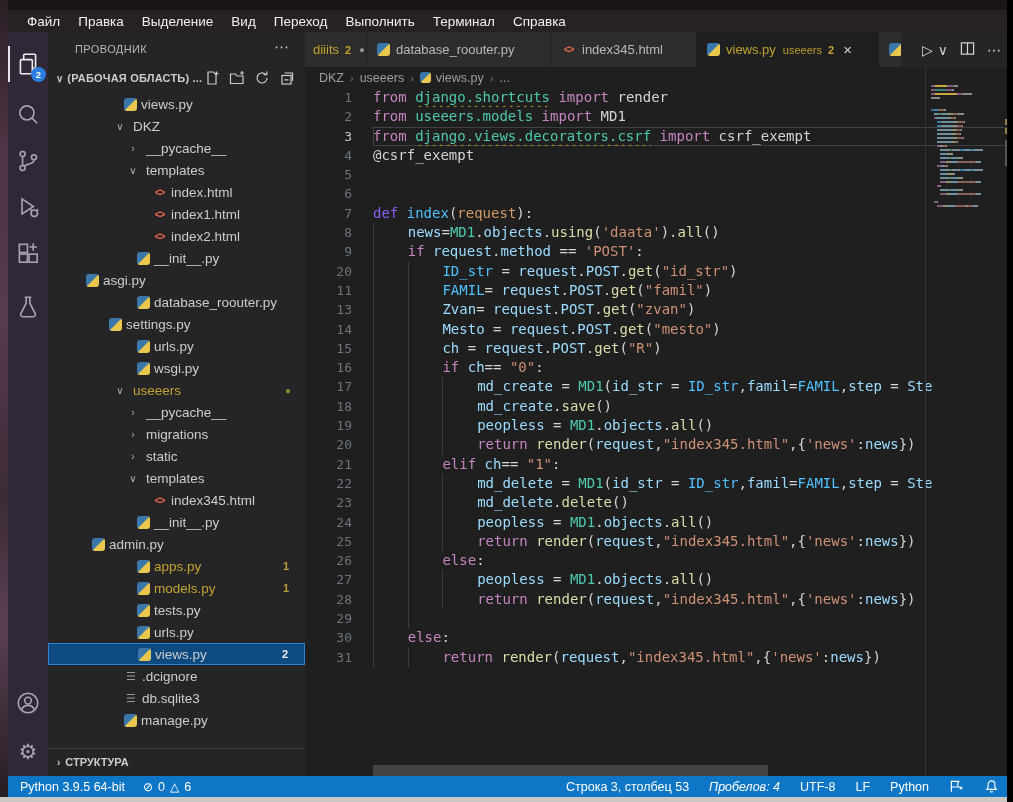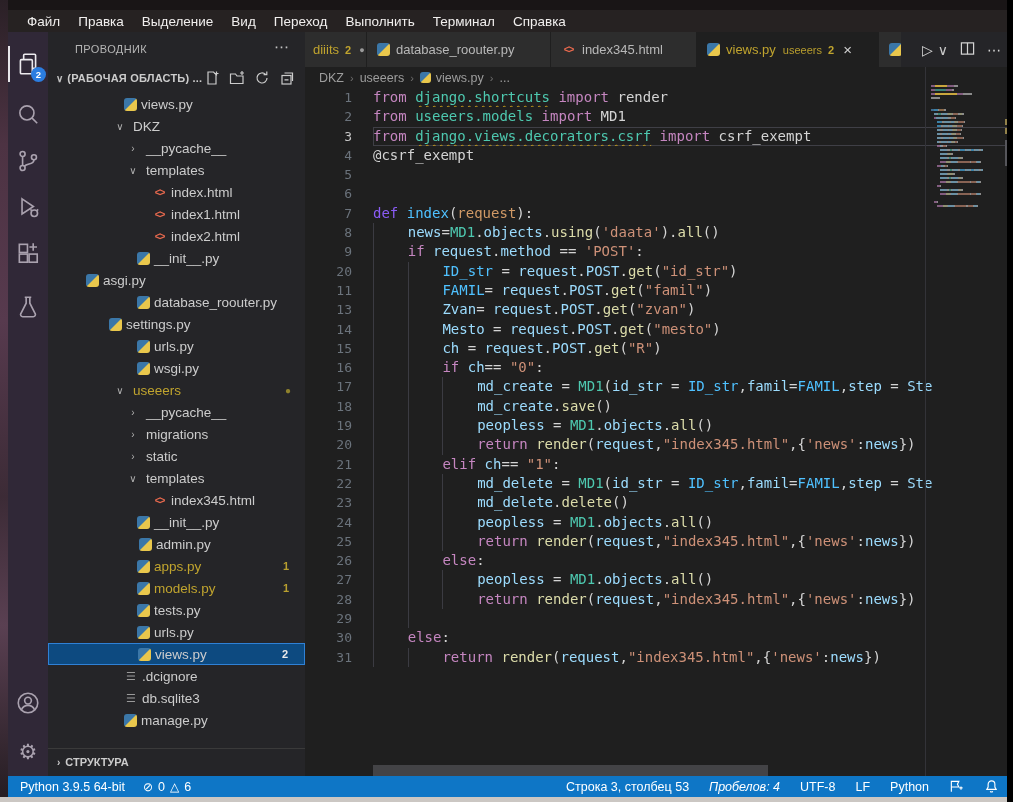--- a/index.html
+++ b/index.html
@@ -275,21 +275,21 @@
           <span class="t-label">templates</span>
         </div>
         <div class="tree-row" style="padding-left: 104px;">
           <span class="htmlicon">&lt;&gt;</span>
           <span class="t-label">index345.html</span>
         </div>
         <div class="tree-row" style="padding-left: 89px;">
           <span class="pyicon"></span>
           <span class="t-label">__init__.py</span>
         </div>
-        <div class="tree-row" style="padding-left: 91px;">
+        <div class="tree-row" style="padding-left: 44px;">
           <span class="pyicon"></span>
           <span class="t-label">admin.py</span>
         </div>
         <div class="tree-row" style="padding-left: 89px;">
           <span class="pyicon"></span>
           <span class="t-label mod">apps.py</span>
           <span class="t-badge">1</span>
         </div>
         <div class="tree-row" style="padding-left: 89px;">
           <span class="pyicon"></span>

